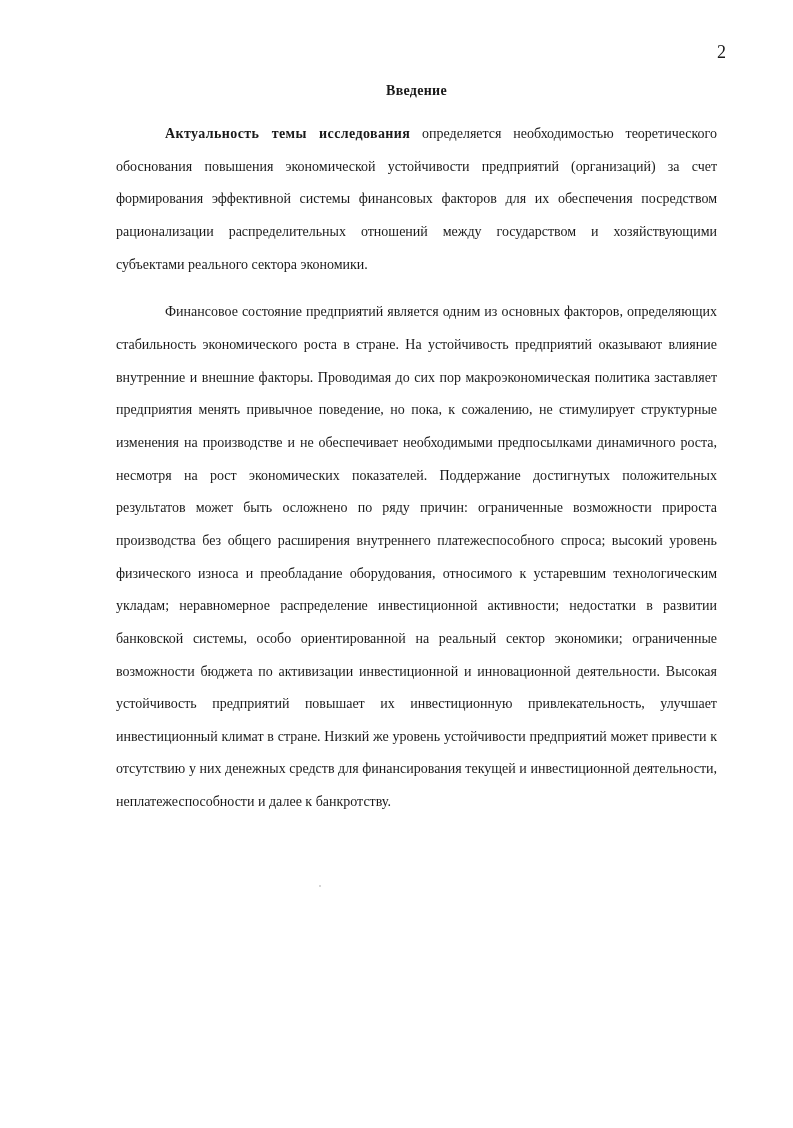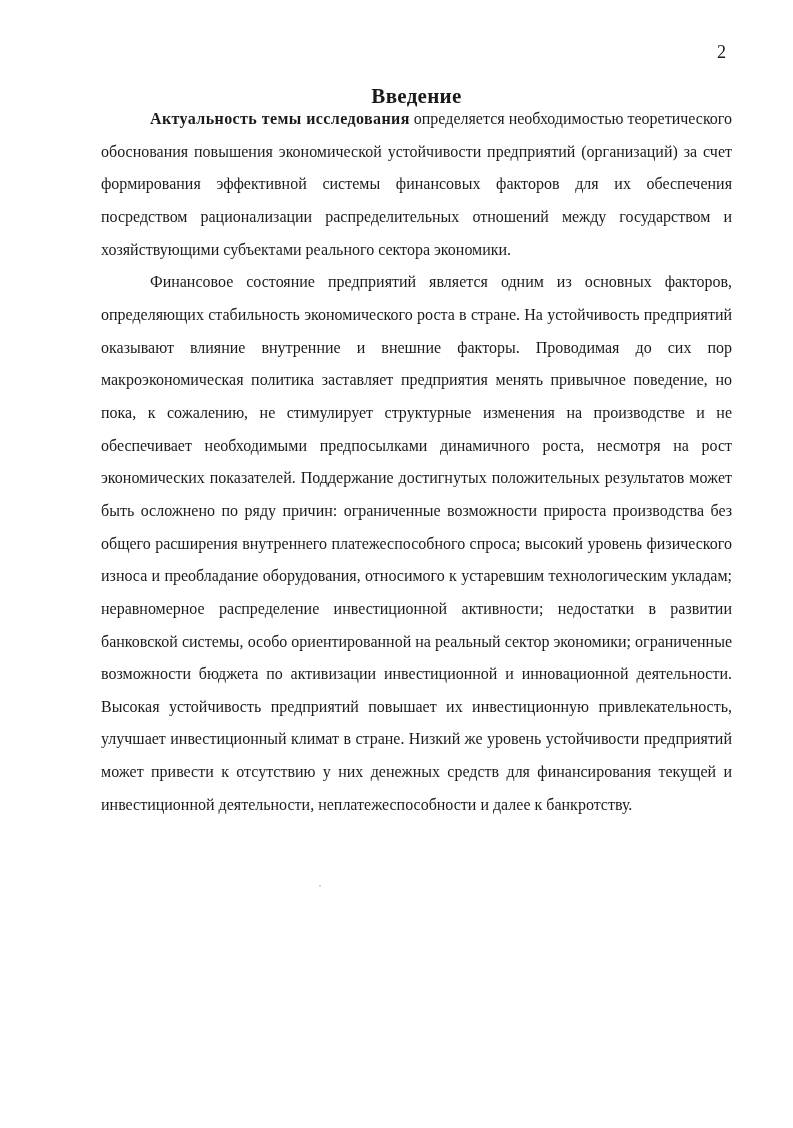--- a/index.html
+++ b/index.html
@@ -22,33 +22,33 @@
       font-size: 18px;
       line-height: 22px;
     }
     .heading {
       position: absolute;
       top: 68px;
       left: 101px;
       width: 631px;
       text-align: center;
       font-weight: bold;
-      font-size: 21px;
+      font-size: 14px;
       line-height: 28px;
       letter-spacing: 0.3px;
     }
     .body {
       position: absolute;
       top: 103px;
       left: 101px;
       width: 631px;
     }
     .para {
-      margin: 0;
-      font-size: 16px;
+      margin: 15px;
+      font-size: 14px;
       line-height: 32.65px;
       text-align: justify;
       text-indent: 49px;
       hyphens: none;
     }
     .lead {
       font-weight: bold;
       letter-spacing: 0.4px;
     }
     .speck {

